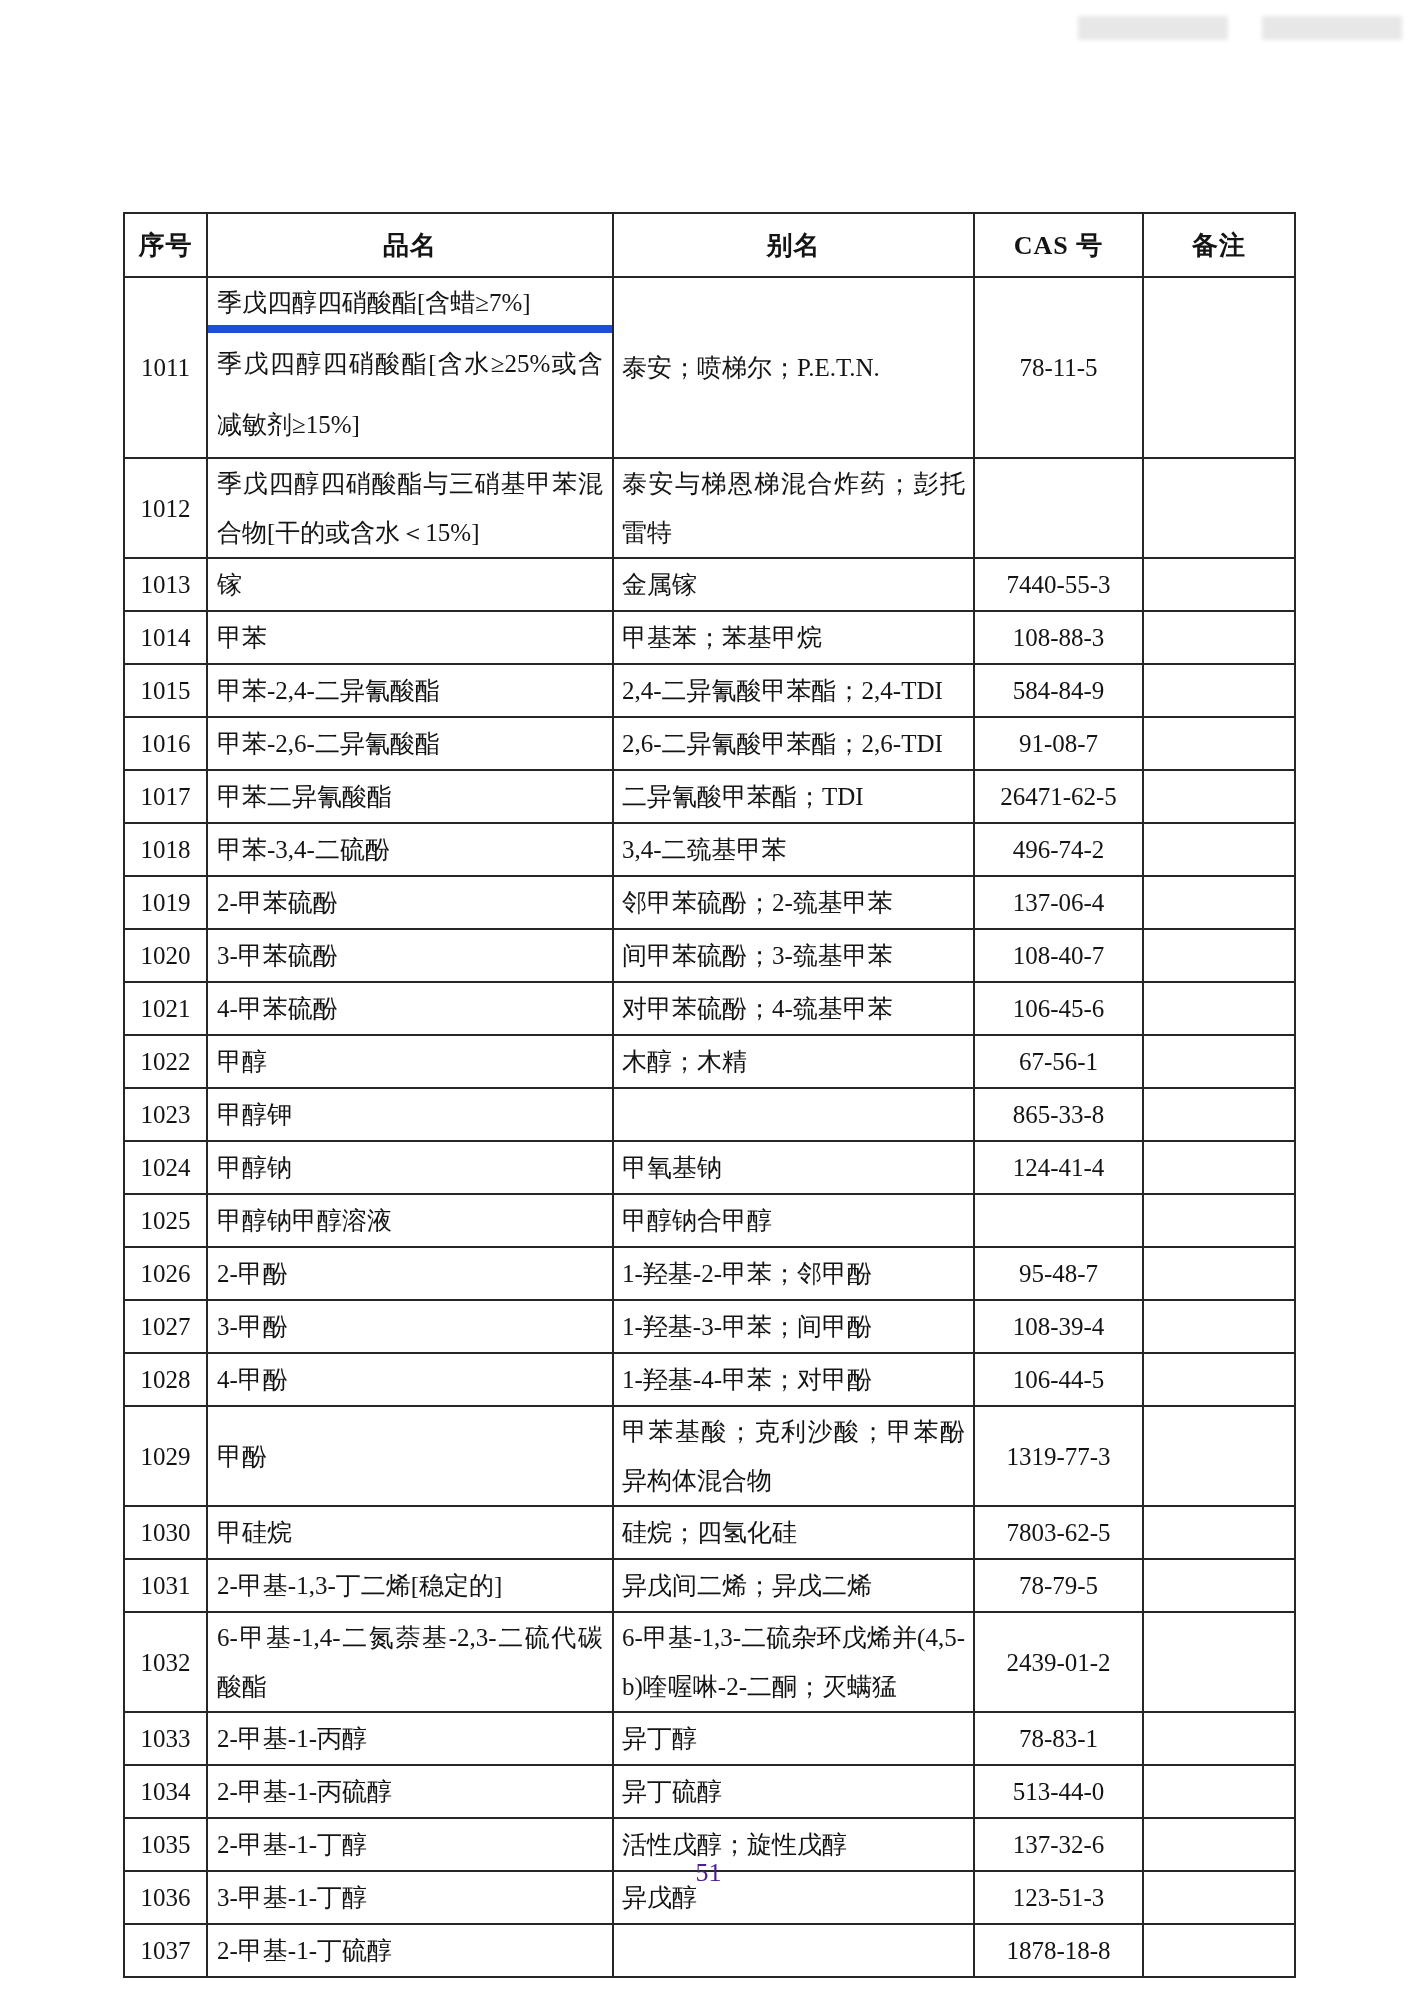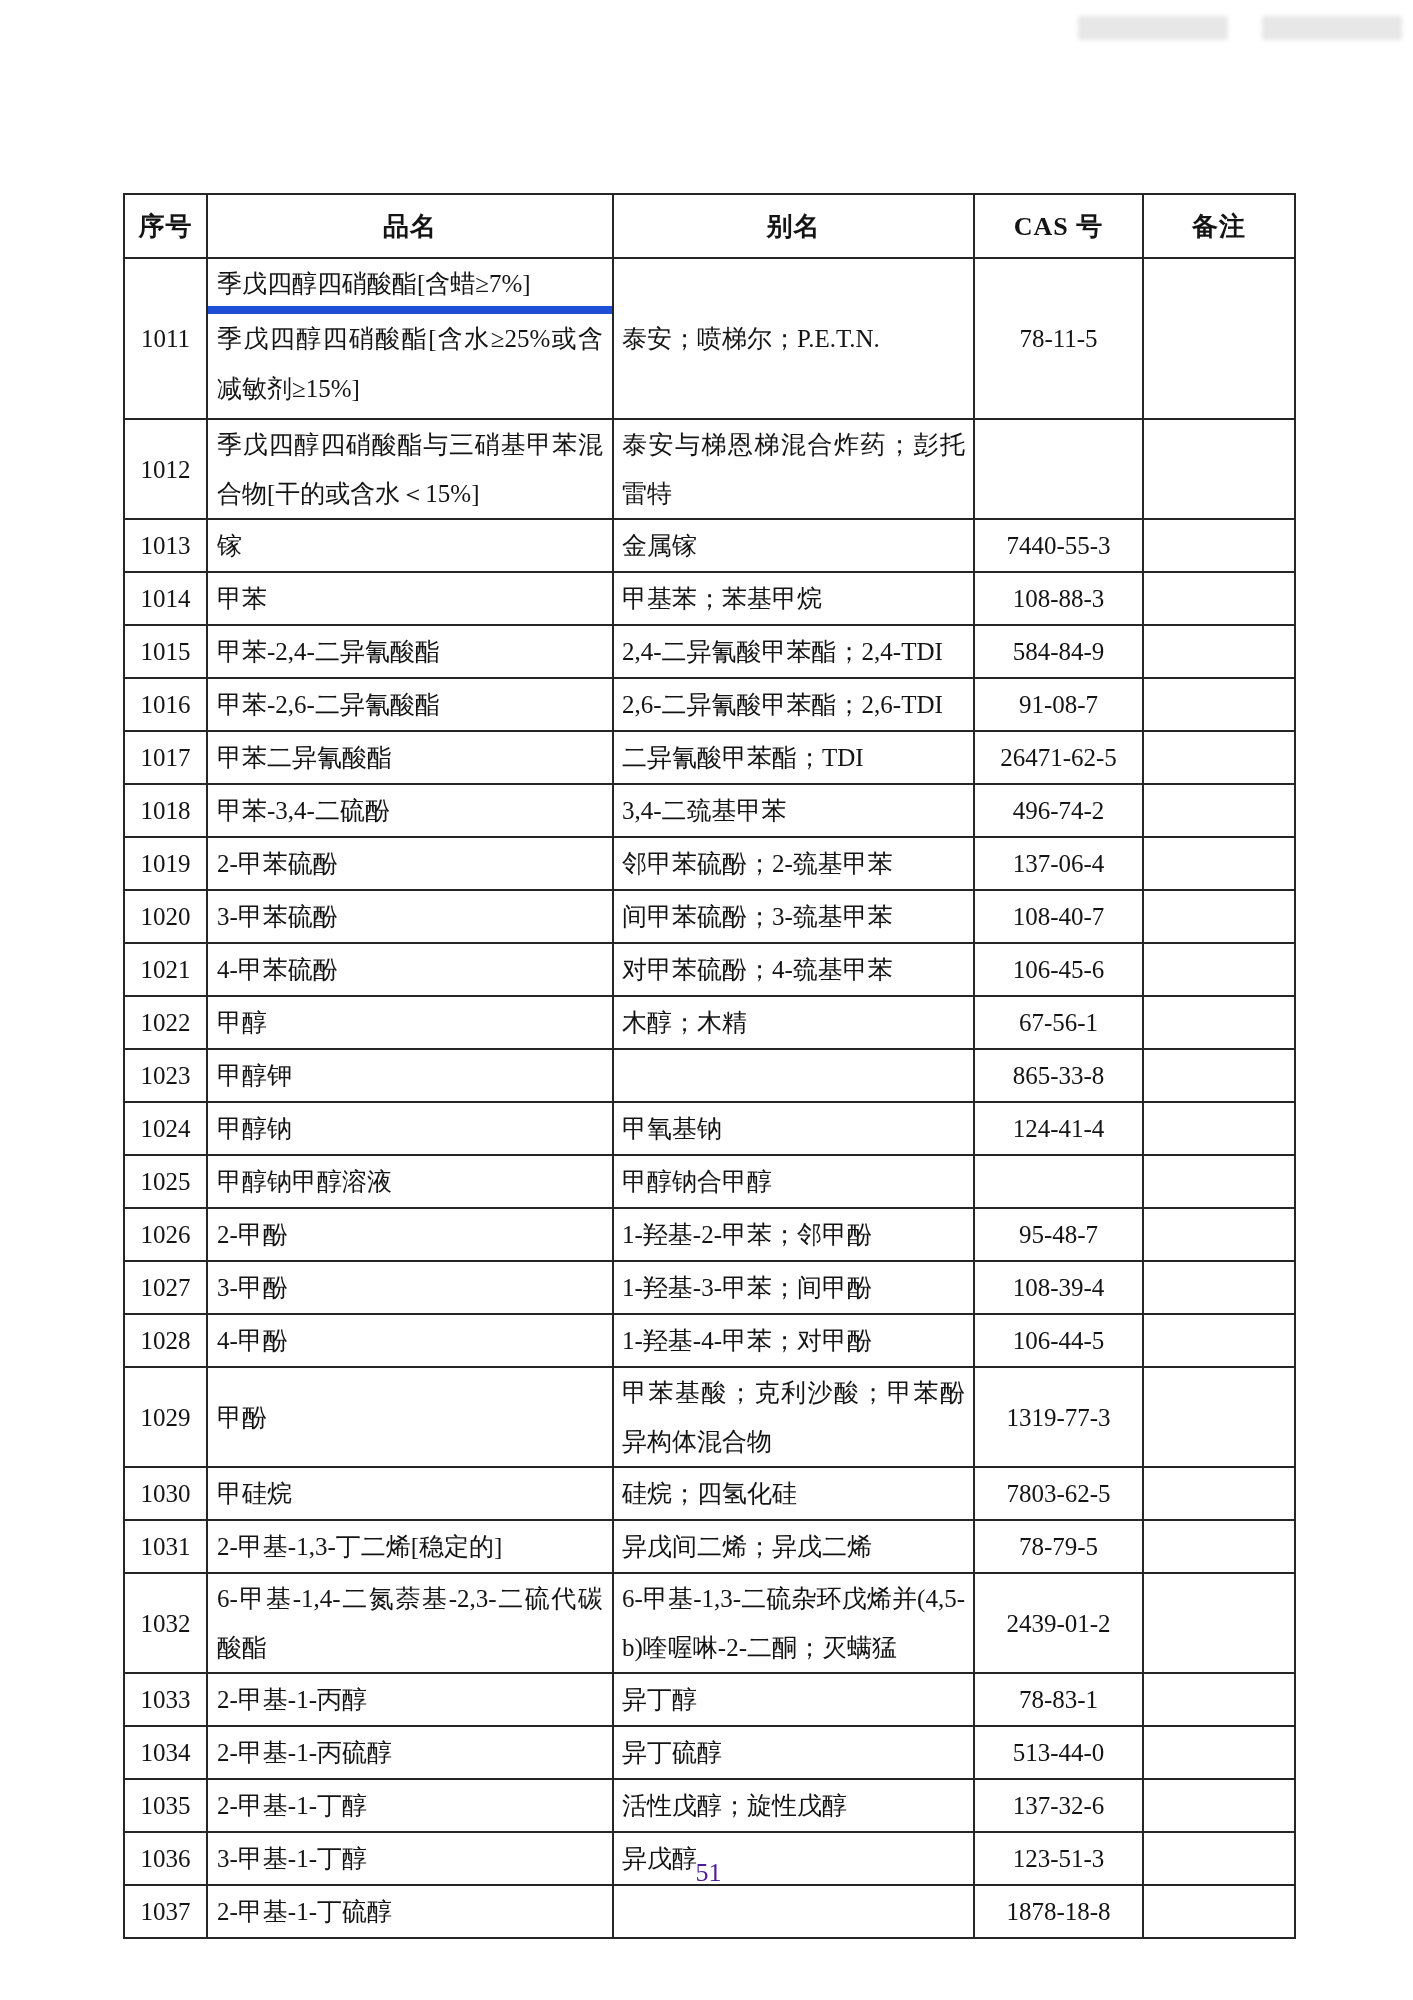--- a/index.html
+++ b/index.html
@@ -9,21 +9,21 @@
     color:#141414;
   }
   .sheet { position:relative; width:1413px; height:2000px; background:#ffffff; overflow:hidden; }
 
   
   .wm { position:absolute; background:#e7e7e7; filter:blur(2px); border-radius:3px; }
   .wm.a { left:1078px; top:16px; width:150px; height:24px; }
   .wm.b { left:1262px; top:16px; width:140px; height:24px; }
 
   table.chem {
-    position:absolute; left:123px; top:193px; width:1171px;
+    position:absolute; left:123px; top:212px; width:1171px;
     border-collapse:collapse; table-layout:fixed;
   }
   table.chem th, table.chem td {
     border:2px solid #262626;
     overflow:hidden;
   }
   table.chem th {
     font-size:26px; font-weight:bold; height:60px; text-align:center;
     letter-spacing:1px;
   }
@@ -68,21 +68,21 @@
         <th>别名</th>
         <th>CAS 号</th>
         <th>备注</th>
       </tr>
     </thead>
     <tbody>
         <tr style="height: 147px;">
           <td class="c-seq one">1011</td>
           <td class="c-name np">
             <div class="part part-div one" style="height: 47px; line-height: 49px;">季戊四醇四硝酸酯[含蜡≥7%]</div>
-            <div class="part" style="height: 104px; line-height: 50px;">季戊四醇四硝酸酯[含水≥25%或含减敏剂≥15%]</div>
+            <div class="part" style="height: 124px; line-height: 61px;">季戊四醇四硝酸酯[含水≥25%或含减敏剂≥15%]</div>
           </td>
           <td class="c-alias">泰安；喷梯尔；P.E.T.N.</td>
           <td class="c-cas one">78-11-5</td>
           <td class="c-remark one"></td>
         </tr>
         <tr style="height: 98px;">
           <td class="c-seq one">1012</td>
           <td class="c-name">季戊四醇四硝酸酯与三硝基甲苯混合物[干的或含水＜15%]</td>
           <td class="c-alias">泰安与梯恩梯混合炸药；彭托雷特</td>
           <td class="c-cas one"></td>

